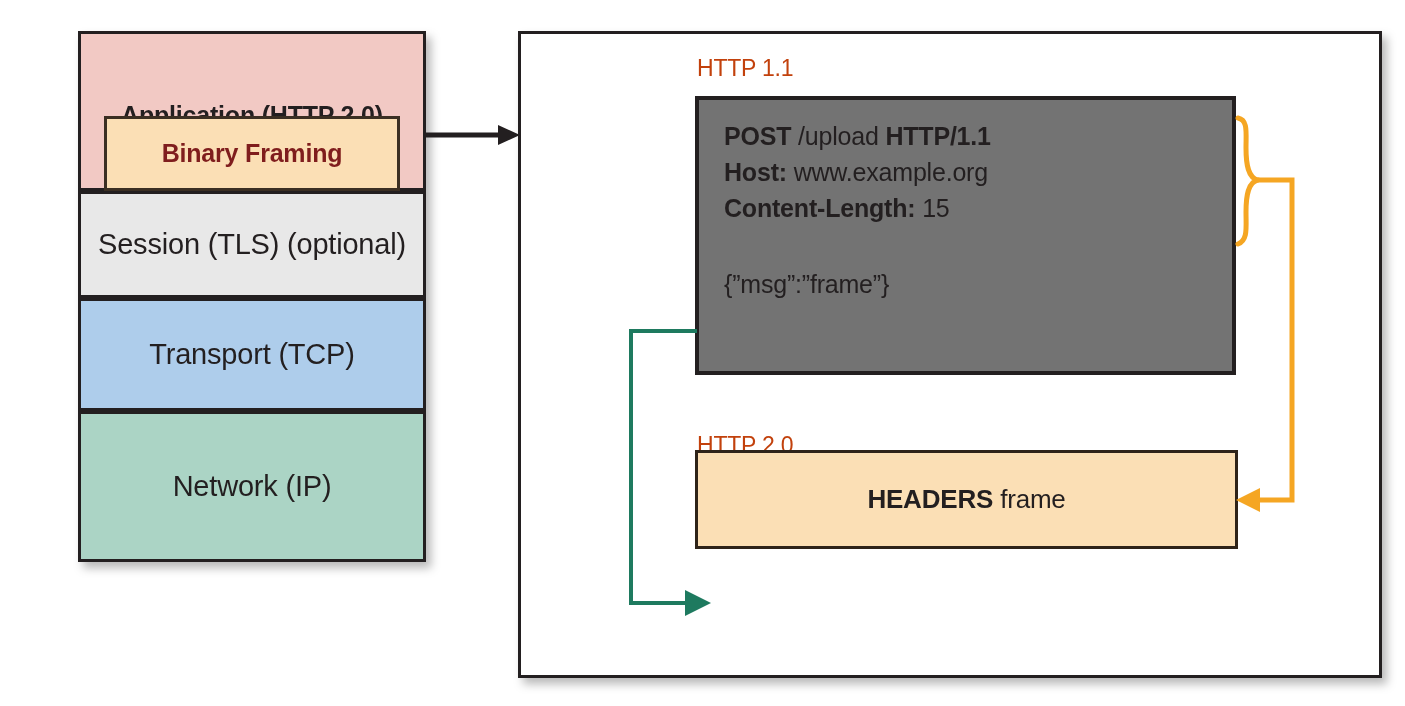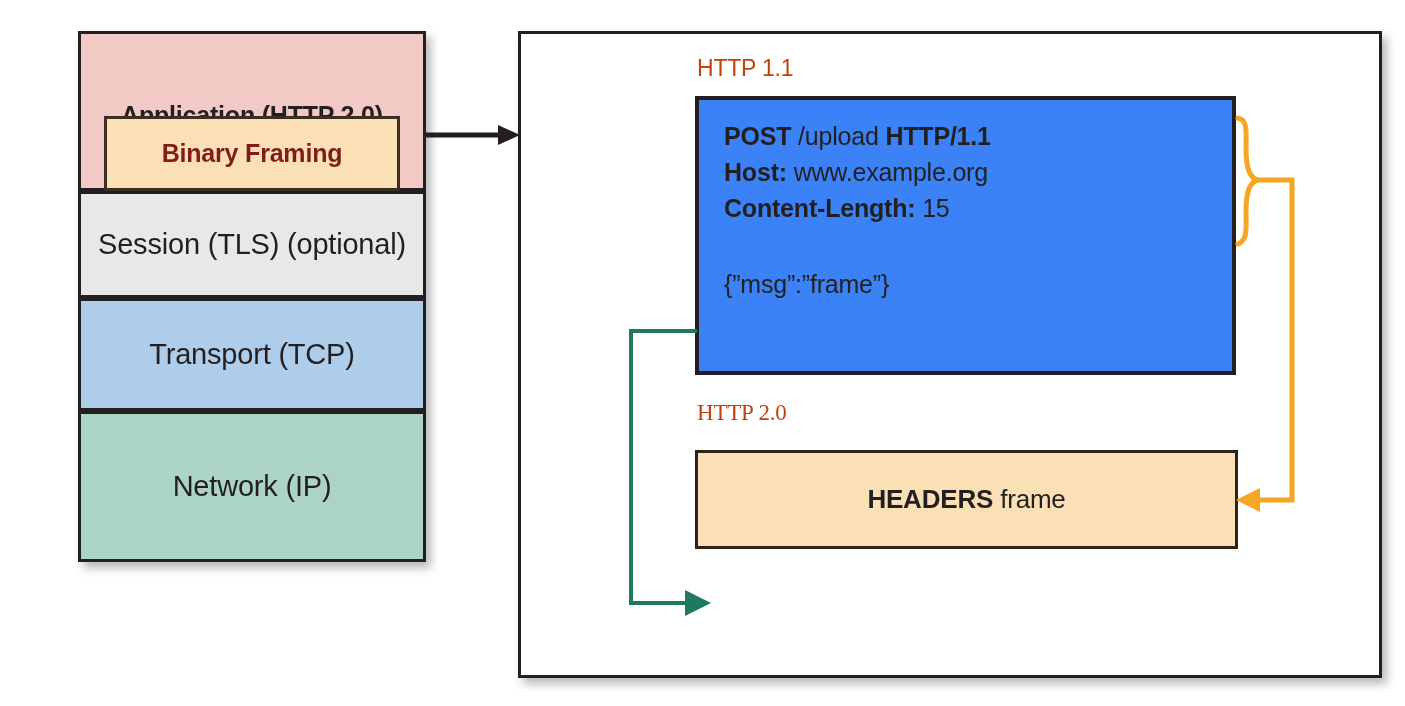--- a/index.html
+++ b/index.html
@@ -112,31 +112,31 @@
   }
 
   .caption {
     position: absolute;
     font-size: 23px;
     color: #c2410c;
     white-space: nowrap;
     letter-spacing: -0.2px;
   }
   #caption-http11 { left: 697px; top: 55px; }
-  #caption-http20 { left: 697px; top: 400px; font-family: Liberation Serif, serif; }
+  #caption-http20 { left: 697px; top: 432px; }
 
   
   #http11-message {
     position: absolute;
     left: 695px;
     top: 96px;
     width: 541px;
     height: 279px;
     box-sizing: border-box;
-    background: #3b82f6;
+    background: #737373;
     border: 4px solid #231f20;
     padding: 18px 0 0 25px;
   }
   .msg-line {
     font-size: 25px;
     color: #231f20;
     line-height: 36px;
     white-space: nowrap;
     letter-spacing: -0.2px;
   }

